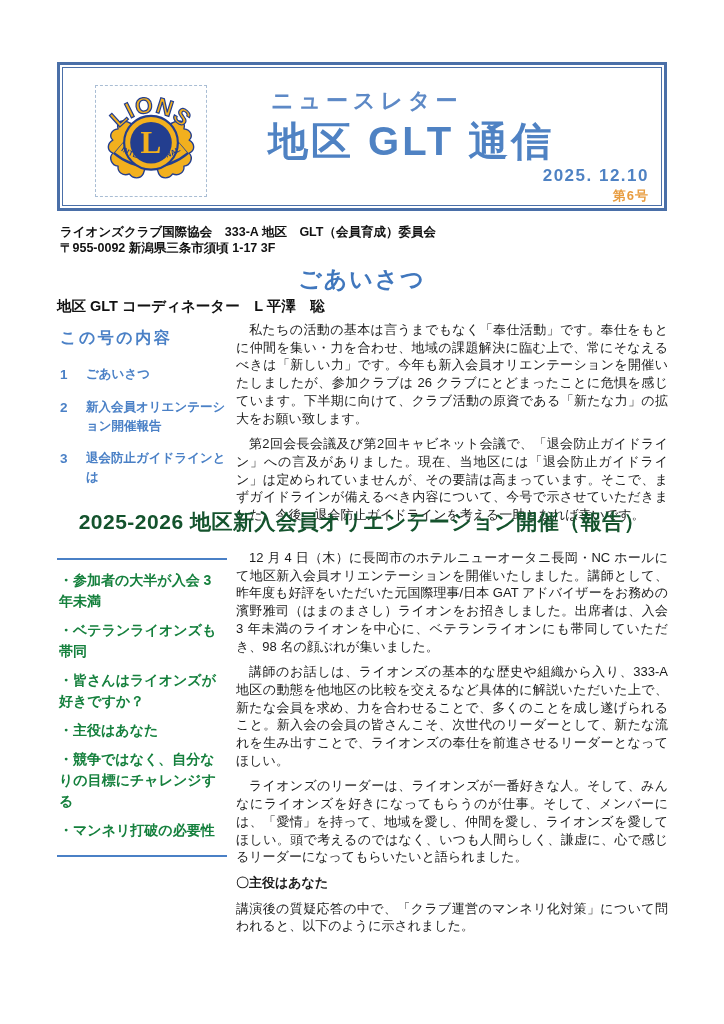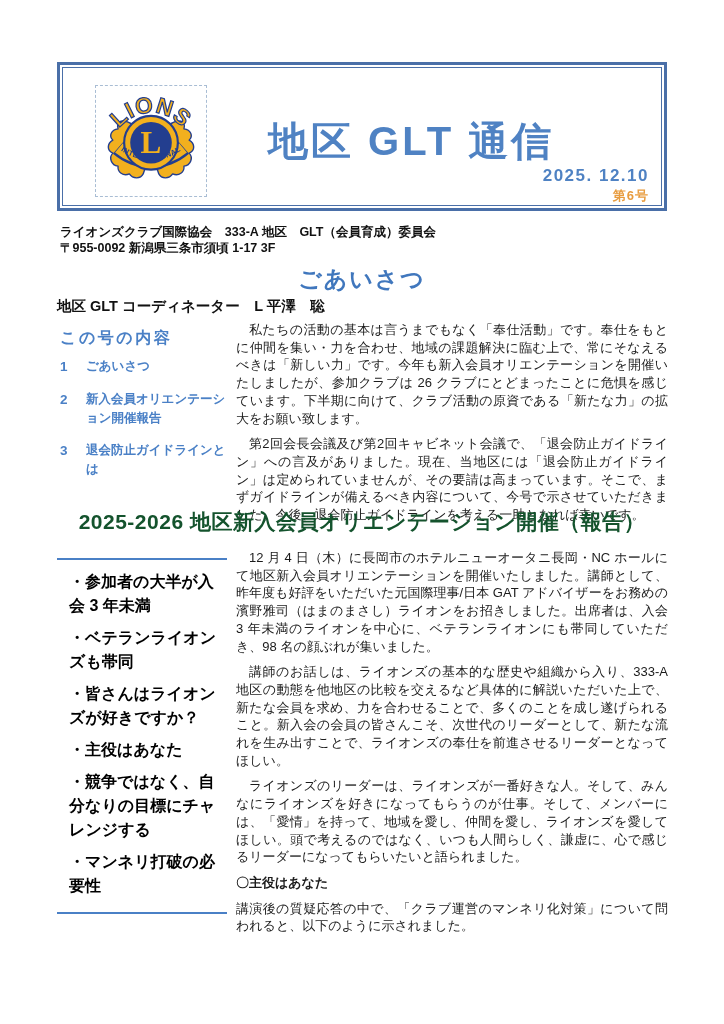--- a/index.html
+++ b/index.html
@@ -59,36 +59,36 @@
     position: absolute; left: 236px; top: 321px; width: 432px;
   }
   .bodytext { font-size: 13px; line-height: 17.7px; text-align: justify; font-weight: 500; color: #1b1b1b; }
   .bodytext p { margin-bottom: 8px; }
   .indent1 { text-indent: 1em; }
 
   
   .toc {
     position: absolute; left: 60px; top: 328px; width: 172px;
   }
-  .toc-title { font-size: 16px; font-weight: bold; color: #4a80c6; letter-spacing: 2.5px; margin-bottom: 8px; }
+  .toc-title { font-size: 16px; font-weight: bold; color: #4a80c6; letter-spacing: 2.5px; margin-bottom: 16px; }
   .toc-item { display: flex; margin-bottom: 13px; color: #4a80c6; font-size: 12.5px; font-weight: bold; line-height: 1.5; }
   .toc-num { width: 26px; flex: 0 0 26px; font-size: 13.5px; }
   .toc-label { width: 146px; }
 
   
   .report-heading {
     position: absolute; left: 40px; top: 508px; width: 644px;
     text-align: center; font-size: 21px; font-weight: bold; color: #14532d; letter-spacing: 0.5px;
   }
   .highlights {
     position: absolute; left: 57px; top: 558px; width: 170px;
     border-top: 2px solid #4a80c6; border-bottom: 2px solid #4a80c6;
     padding: 10px 0 6px 2px;
   }
-  .highlight-item { color: #000000; font-size: 16px; font-weight: bold; line-height: 1.5; margin-bottom: 8px; margin-left: 10px; }
+  .highlight-item { color: #15803d; font-size: 14px; font-weight: bold; line-height: 1.5; margin-bottom: 8px; }
   .report-body { position: absolute; left: 236px; top: 549px; width: 432px; }
   .report-sub { font-weight: 600; }
 </style>
 </head>
 <body>
 
 <div class="page">
 
   <div class="header-box">
     <div class="header-box-inner">
@@ -113,20 +113,21 @@
 
           <circle cx="60" cy="62" r="31" fill="#f2b01e" stroke="#233e8f" stroke-width="2.5"></circle>
           <circle cx="60" cy="62" r="24" fill="#233e8f"></circle>
           <text x="60" y="74" text-anchor="middle" font-family="Liberation Serif, serif" font-size="36" font-weight="bold" fill="#f2b01e">L</text>
 
           <text font-family="Liberation Sans, sans-serif" font-size="8.5" font-weight="bold" fill="#233e8f" letter-spacing="0.4">
             <textPath href="#arcBot" startOffset="50%" text-anchor="middle">INTERNATIONAL</textPath>
           </text>
         </svg>
       </div>
+      <div class="kicker">ニュースレター</div>
       <div class="masthead-title">地区 GLT 通信</div>
       <div class="masthead-date">2025. 12.10</div>
       <div class="masthead-issue">第6号</div>
     </div>
   </div>
 
   <div class="publisher">
     <div>ライオンズクラブ国際協会　333-A 地区　GLT（会員育成）委員会</div>
     <div>〒955-0092 新潟県三条市須頃 1-17 3F</div>
   </div>

